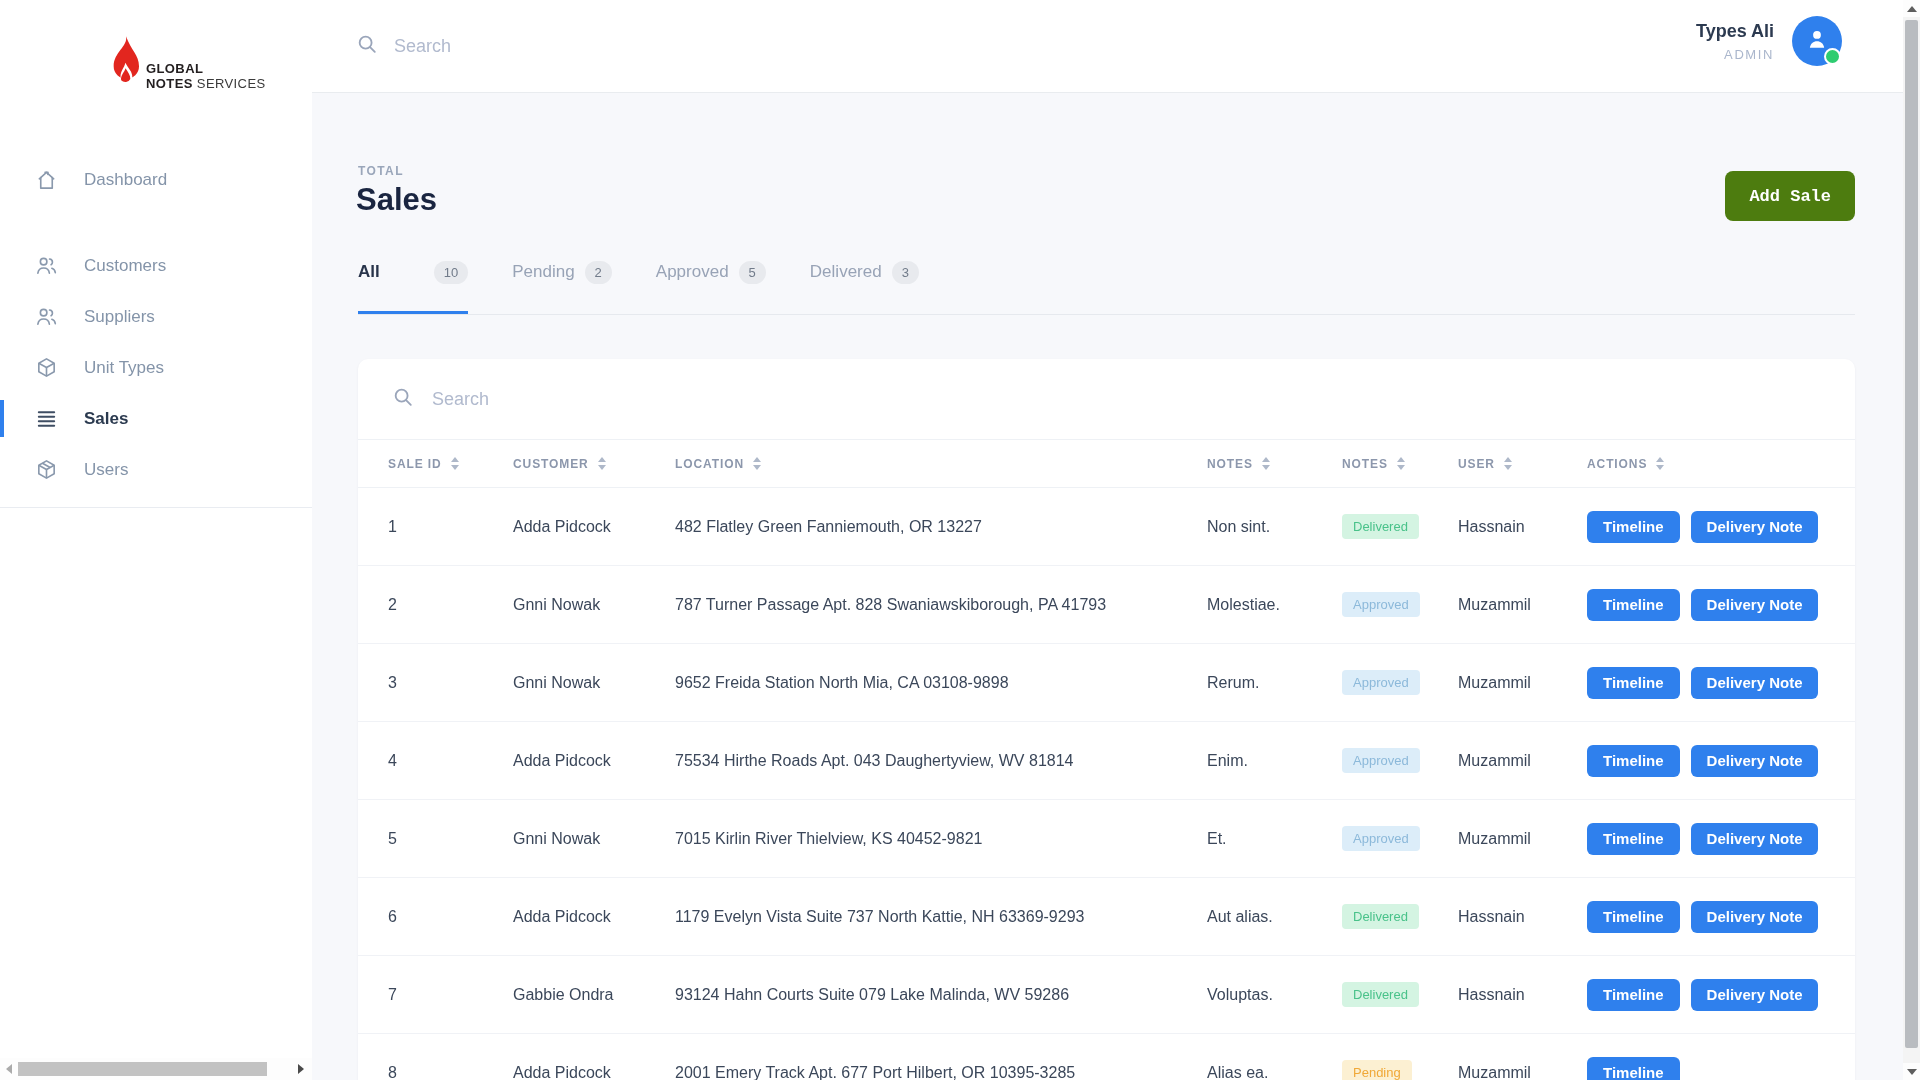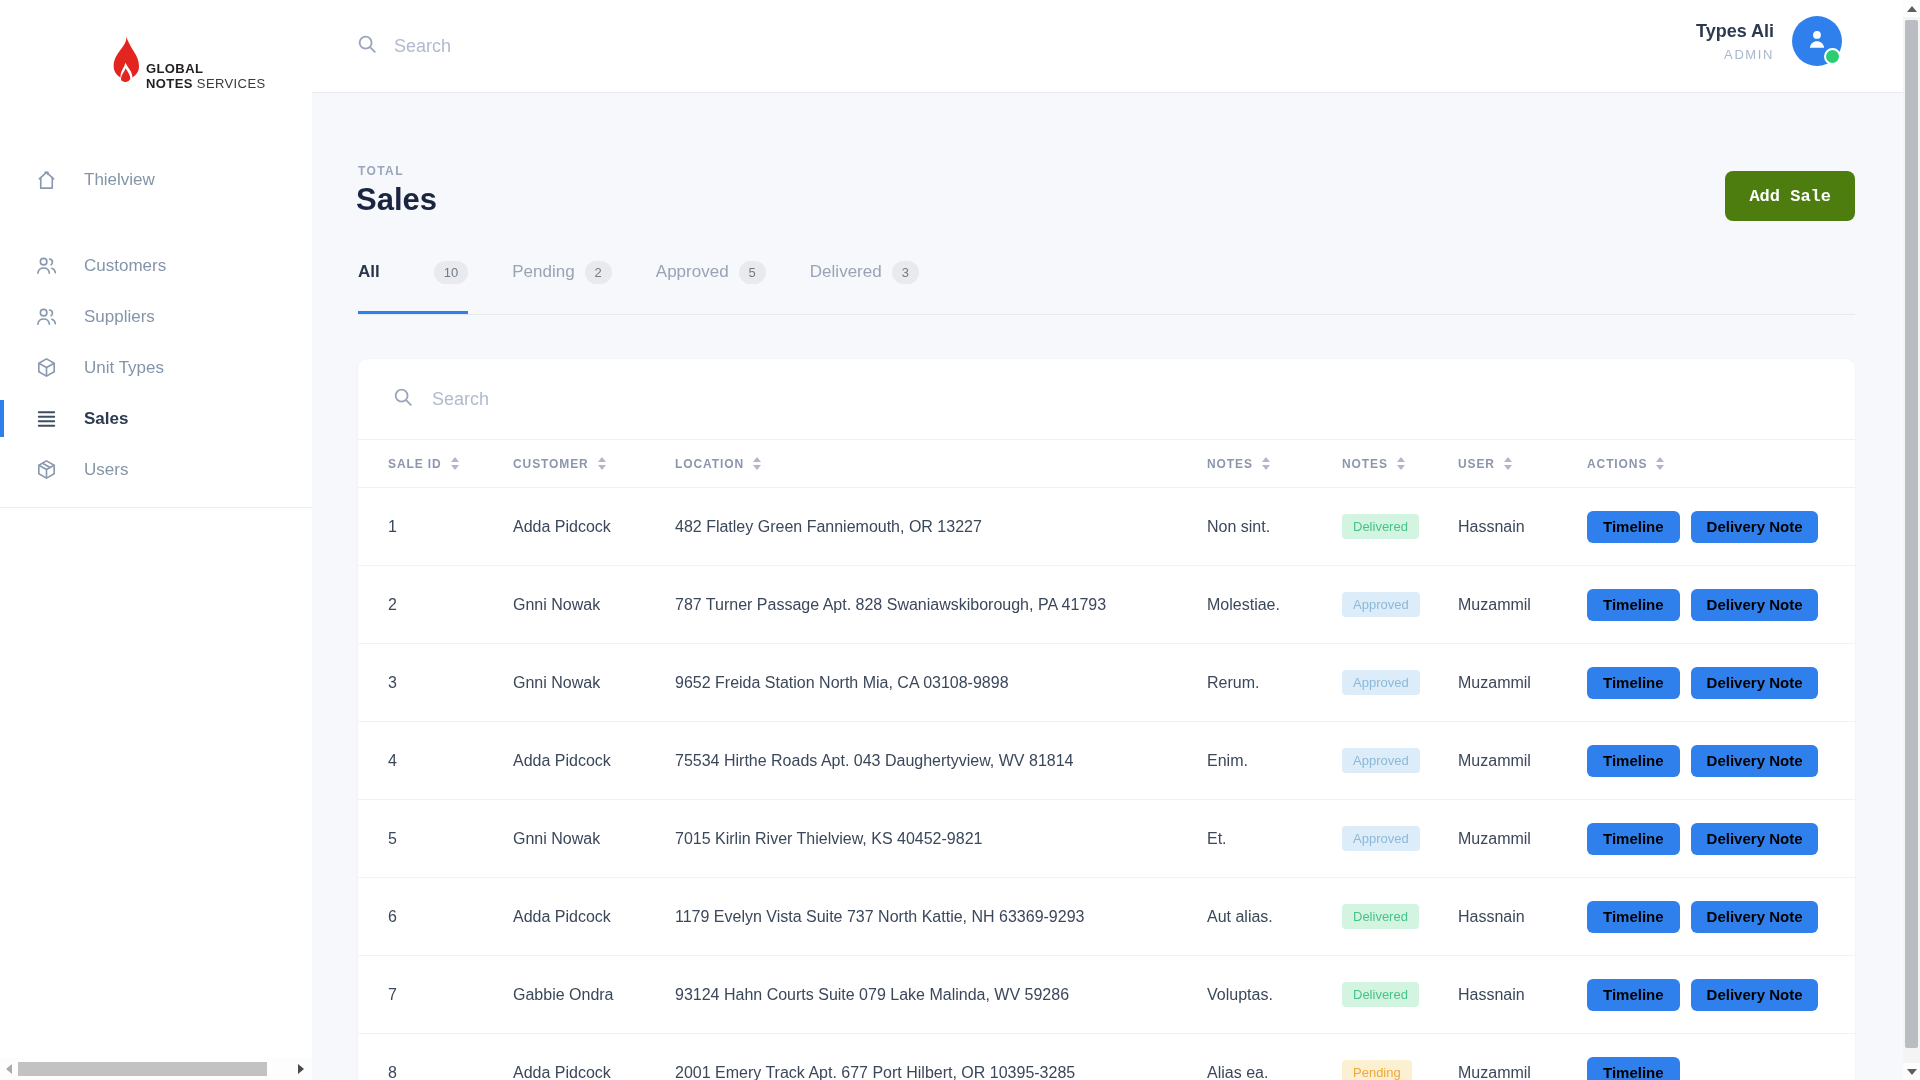--- a/index.html
+++ b/index.html
@@ -52,21 +52,21 @@
   .grid{display:grid;grid-template-columns:125px 162px 532px 135px 116px 129px 1fr;padding-left:30px;align-items:center;}
   .t-header{height:47px;border-top:1px solid #eef1f5;border-bottom:1px solid #eef1f5;}
   .th{display:flex;align-items:center;gap:9px;font-size:12px;font-weight:700;color:#8c97ac;letter-spacing:.9px;cursor:pointer;}
   .sort{display:inline-flex;flex-direction:column;gap:3px;}
   .sort .up{width:0;height:0;border-left:4px solid transparent;border-right:4px solid transparent;border-bottom:5px solid #aeb8c9;}
   .sort .dn{width:0;height:0;border-left:4px solid transparent;border-right:4px solid transparent;border-top:5px solid #aeb8c9;}
 
   .t-row{height:77px;border-bottom:1px solid #f0f2f6;font-size:16px;color:#3b475a;}
   .badge{display:inline-block;font-size:13px;padding:5px 11px;border-radius:4px;}
   .actions{display:flex;gap:11px;}
-  .btn{height:32px;padding:0 16px;background:#2f80ed;color:#000000;font-size:15px;font-weight:700;border:none;border-radius:6px;cursor:pointer;font-family:inherit;white-space:nowrap;}
+  .btn{height:32px;padding:0 16px;background:#2f80ed;color:#ffffff;font-size:15px;font-weight:700;border:none;border-radius:6px;cursor:pointer;font-family:inherit;white-space:nowrap;}
 
   
   .vscroll{position:absolute;right:0;top:0;width:17px;height:1080px;background:#f4f4f4;z-index:5;}
   .vscroll .btn-up,.vscroll .btn-dn{position:absolute;left:0;width:17px;height:17px;background:#fdfdfd;display:flex;align-items:center;justify-content:center;cursor:pointer;}
   .vscroll .btn-up{top:0;} .vscroll .btn-dn{bottom:0;}
   .tri-up{width:0;height:0;border-left:5px solid transparent;border-right:5px solid transparent;border-bottom:6px solid #5e5e5e;}
   .tri-dn{width:0;height:0;border-left:5px solid transparent;border-right:5px solid transparent;border-top:6px solid #5e5e5e;}
   .vthumb{position:absolute;left:2px;top:20px;width:13px;height:1028px;background:#b9bcc0;border-radius:2px;cursor:pointer;}
   .hscroll{position:absolute;left:0;bottom:0;width:312px;height:22px;background:#fdfdfd;z-index:6;display:flex;align-items:center;}
   .hscroll .btn-l,.hscroll .btn-r{width:18px;height:22px;display:flex;align-items:center;justify-content:center;cursor:pointer;}
@@ -98,21 +98,21 @@
     </div>
     <nav class="side-nav" id="side-nav">
         <div class="side-item">
           <span class="ic">
             <svg width="23" height="23" viewBox="0 0 24 24" fill="none" stroke="#8a99ad" stroke-width="1.7" stroke-linejoin="round" stroke-linecap="round">
               <path d="M4.5 10.2 12 3.5l7.5 6.7"></path>
               <path d="M6 9v11h12V9"></path>
               <path d="M10.5 3.5h3v2.2"></path>
             </svg>
           </span>
-          <span>Thielview</span>
+          <span>Dashboard</span>
         </div>
         <div class="side-item">
           <span class="ic">
             <svg width="23" height="23" viewBox="0 0 24 24" fill="none" stroke="#8a99ad" stroke-width="1.7" stroke-linecap="round">
               <circle cx="9" cy="8" r="3.4"></circle>
               <path d="M3 20c.5-3.6 2.8-5.4 6-5.4s5.5 1.8 6 5.4"></path>
               <path d="M15.2 5.2a3.3 3.3 0 0 1 3 3.3 3.3 3.3 0 0 1-1.4 2.7"></path>
               <path d="M17.6 14.9c2.2.6 3.3 2.3 3.6 4.6"></path>
             </svg>
           </span>

